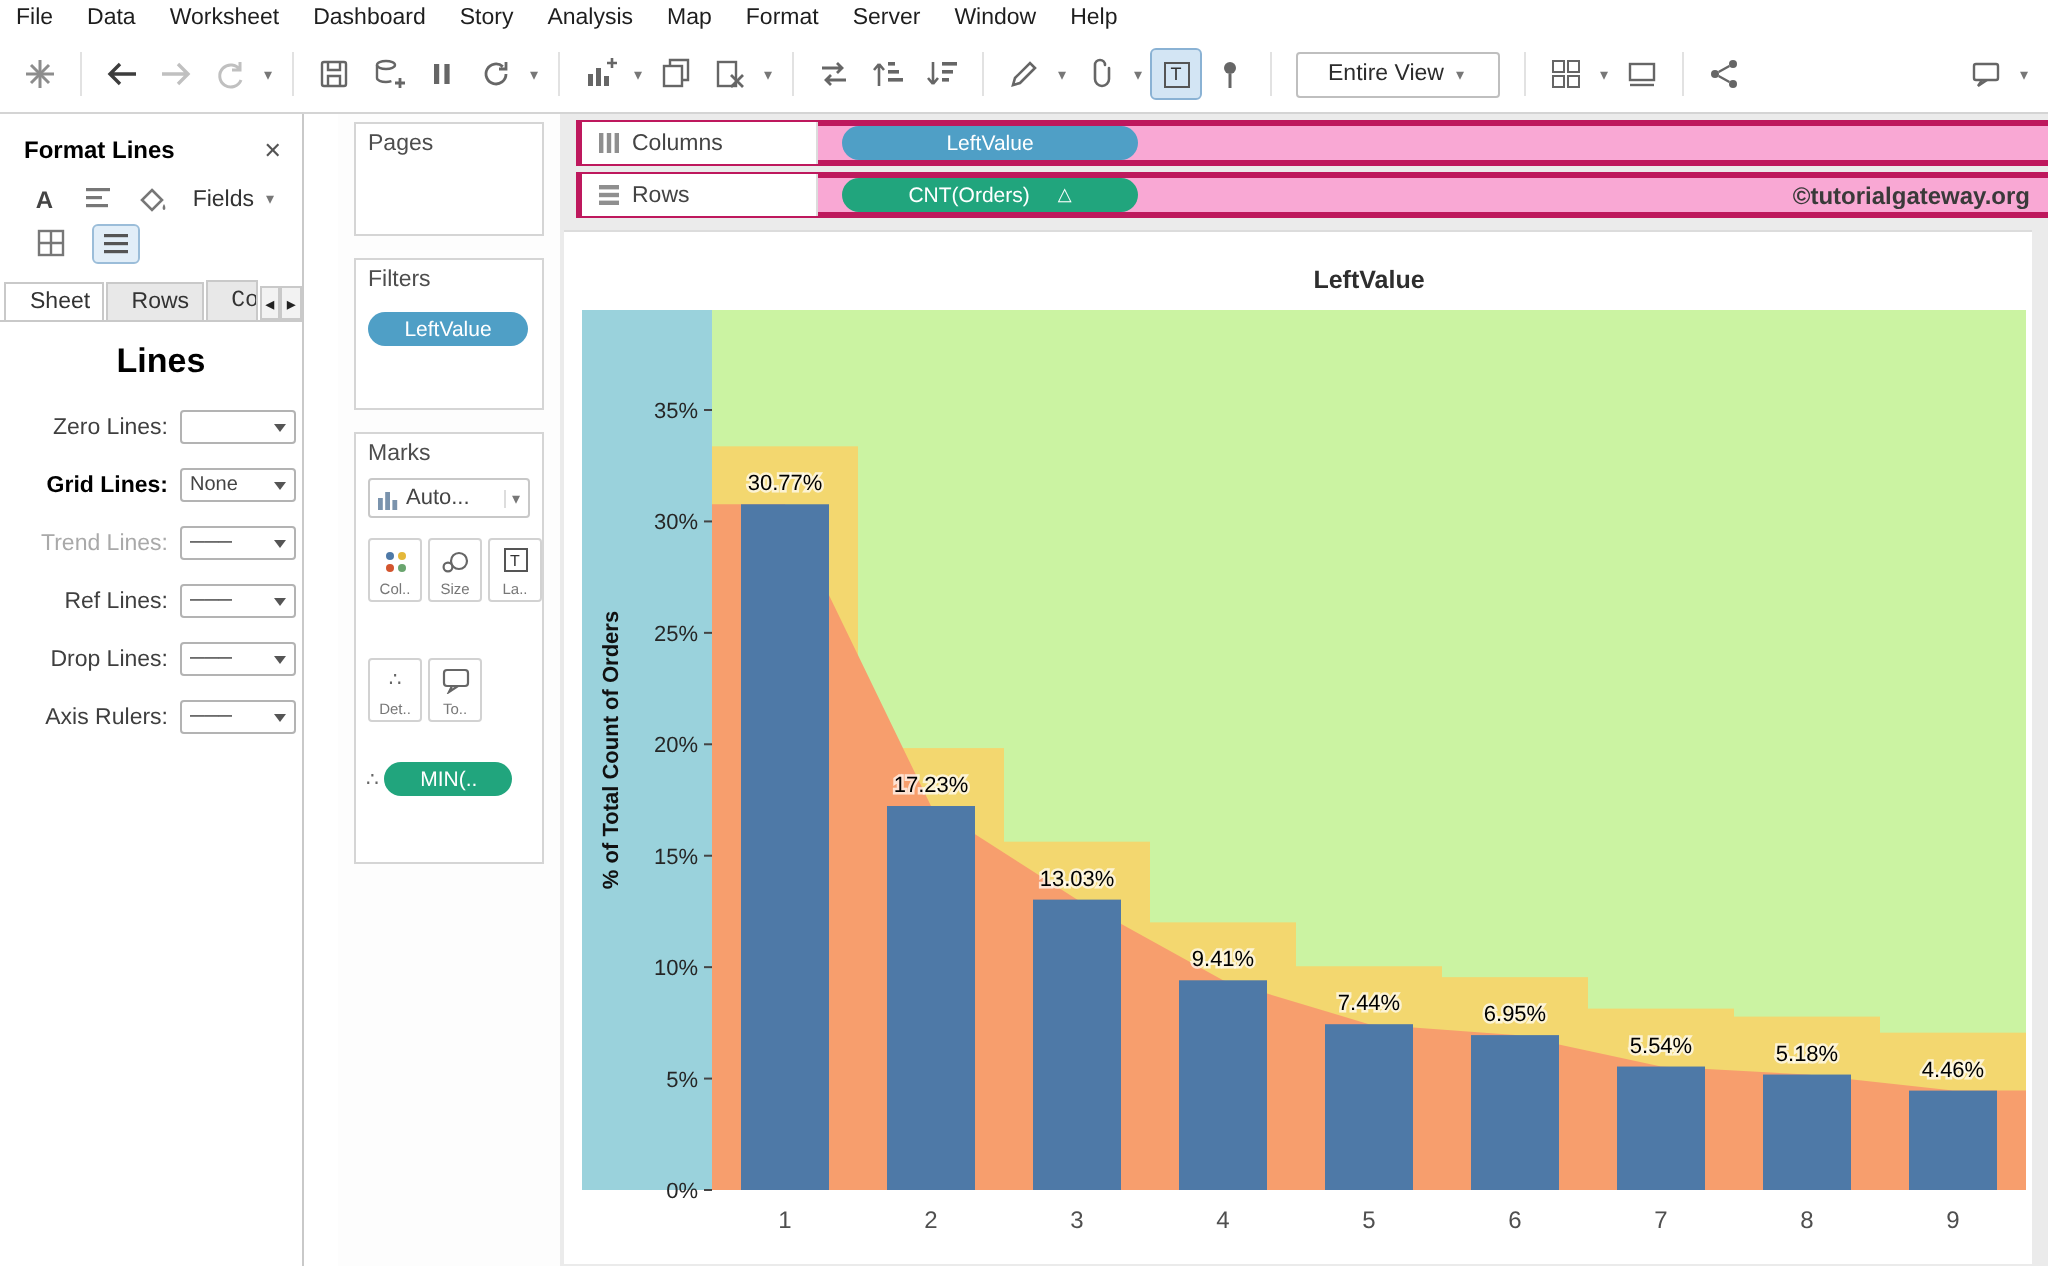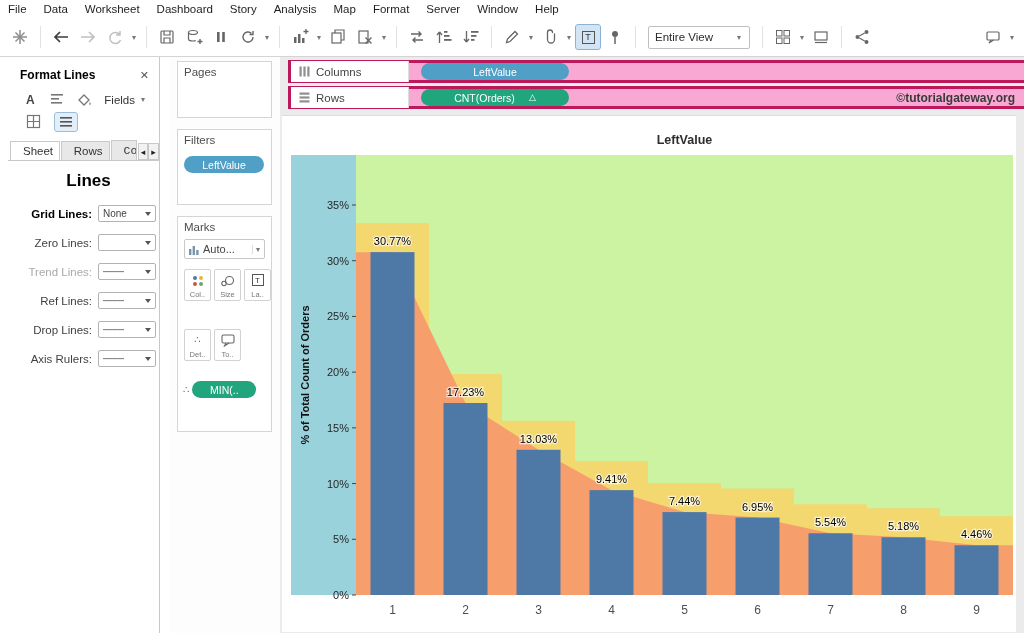--- a/index.html
+++ b/index.html
@@ -13,27 +13,27 @@
   .menu-item { cursor:default; white-space:nowrap; }
 
   
   .toolbar { position:absolute; top:18px; left:0; right:0; height:39px; background:#fff;
              border-bottom:1px solid #d4d4d4; display:flex; align-items:center; padding:0 8px; gap:3px; }
   .ticon { width:24px; height:24px; display:flex; align-items:center; justify-content:center; border-radius:2px; }
   .ticon.pressed { background:#d3e5f4; outline:1px solid #8ab2d4; }
   .tb-divider { width:1px; height:22px; background:#e2e2e2; margin:0 5px; }
   .caret-down { font-size:8px; color:#777; width:8px; display:inline-block; text-align:center; }
   .view-dropdown { display:flex; align-items:center; justify-content:space-between; border:1px solid #bfbfbf;
-                   border-radius:2px; height:23px; width:102px; padding:0 6px; font-size:11.5px; color:#2c2c2c; margin:0 4px; }
+                   border-radius:2px; height:23px; width:102px; padding:0 15px; font-size:11.5px; color:#2c2c2c; margin:0 4px; }
   .tb-spacer { flex:1; }
   .tbox { width:13px; height:13px; border:1px solid #555; font-size:9px; color:#333;
           display:flex; align-items:center; justify-content:center; }
 
   
-  .format-panel { position:absolute; top:57px; left:8px; width:152px; bottom:0; background:#fff; border-right:1px solid #c9c9c9; }
+  .format-panel { position:absolute; top:57px; left:0; width:152px; bottom:0; background:#fff; border-right:1px solid #c9c9c9; }
   .fp-header { display:flex; justify-content:space-between; align-items:center; padding:11px 10px 4px 12px; }
   .fp-title { font-weight:bold; font-size:12px; color:#000; }
   .fp-close { font-size:11px; color:#555; }
   .fp-icons { display:flex; align-items:center; gap:11px; padding:5px 12px 0 14px; height:22px; }
   .fp-font-a { font-size:12px; font-weight:bold; color:#444; }
   .fp-fields { margin-left:auto; display:flex; align-items:center; gap:4px; font-size:11.5px; color:#333; }
   .fp-iconbox { width:22px; height:18px; display:flex; align-items:center; justify-content:center; border-radius:2px; }
   .fp-iconbox.pressed { background:#e2eef8; outline:1px solid #9bbdd9; }
   .fp-tabs { display:flex; align-items:flex-end; margin-top:10px; border-bottom:1px solid #c9c9c9; padding-left:2px; }
   .fp-tab { font-size:11.5px; color:#333; padding:3px 12px; background:#e8e8e8; border:1px solid #c9c9c9;
@@ -328,31 +328,31 @@
     </div>
     <div class="fp-tabs">
       <span class="fp-tab active">Sheet</span>
       <span class="fp-tab">Rows</span>
       <span class="fp-tab truncated">Co</span>
       <span class="fp-tab-scroll">◂</span>
       <span class="fp-tab-scroll">▸</span>
     </div>
     <div class="fp-section-title">Lines</div>
 
+    <div class="fp-row">
+      <label>Zero Lines:</label>
+      <span class="fp-select">
+        <span class="fp-select-value"></span>
+        <span class="dd-caret"></span>
+      </span>
+    </div>
     <div class="fp-row bold">
       <label>Grid Lines:</label>
       <span class="fp-select">
         <span class="fp-select-value">None</span>
-        <span class="dd-caret"></span>
-      </span>
-    </div>
-    <div class="fp-row">
-      <label>Zero Lines:</label>
-      <span class="fp-select">
-        <span class="fp-select-value"></span>
         <span class="dd-caret"></span>
       </span>
     </div>
     <div class="fp-row disabled">
       <label>Trend Lines:</label>
       <span class="fp-select">
         <span class="fp-select-value">───</span>
         <span class="dd-caret"></span>
       </span>
     </div>

